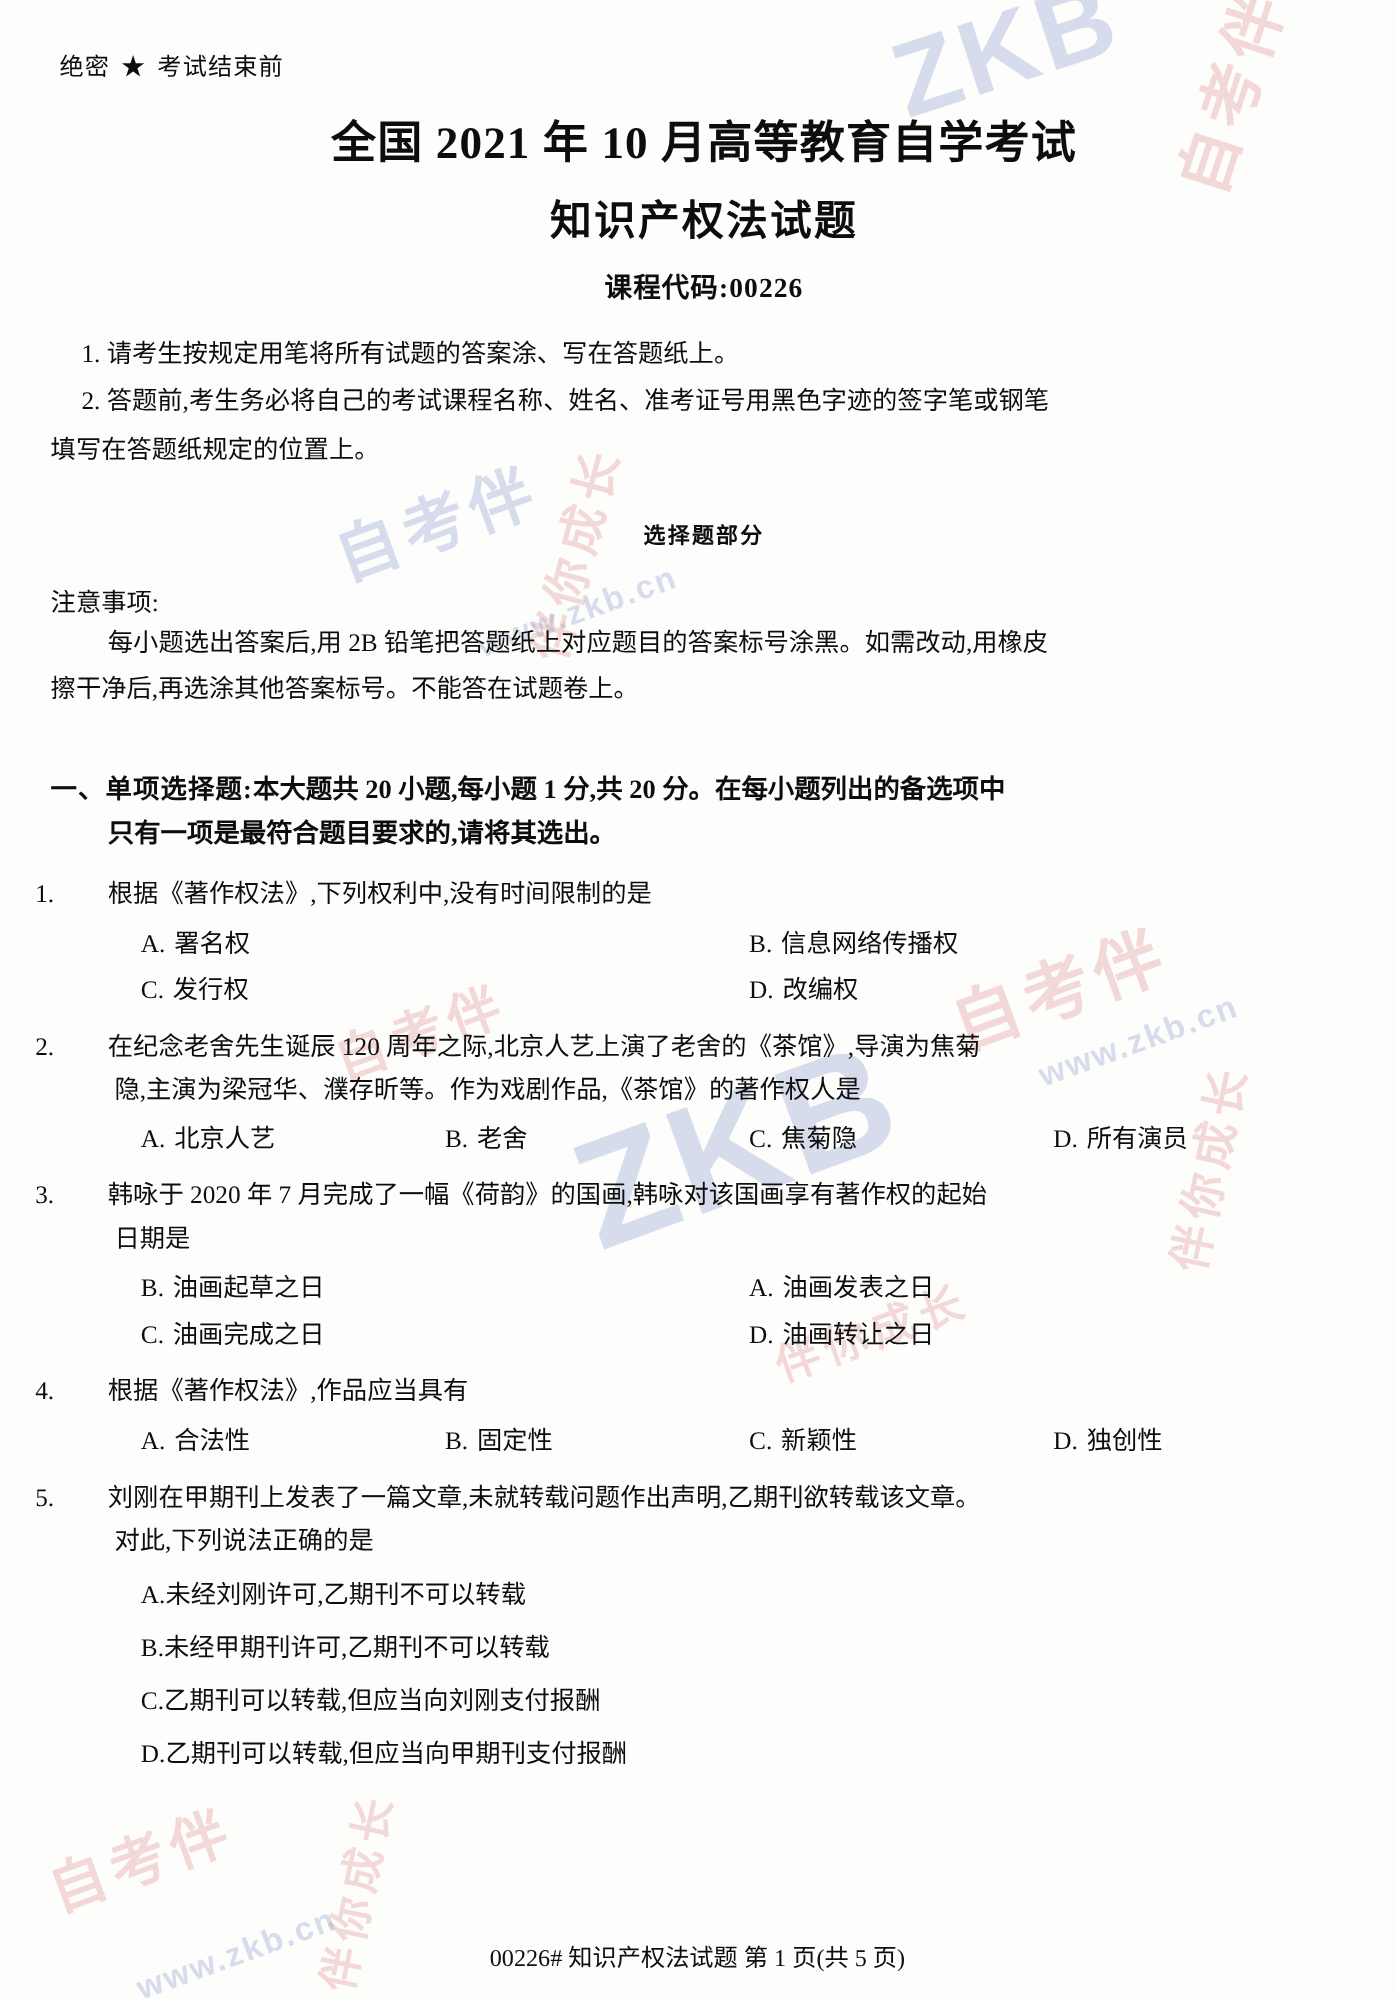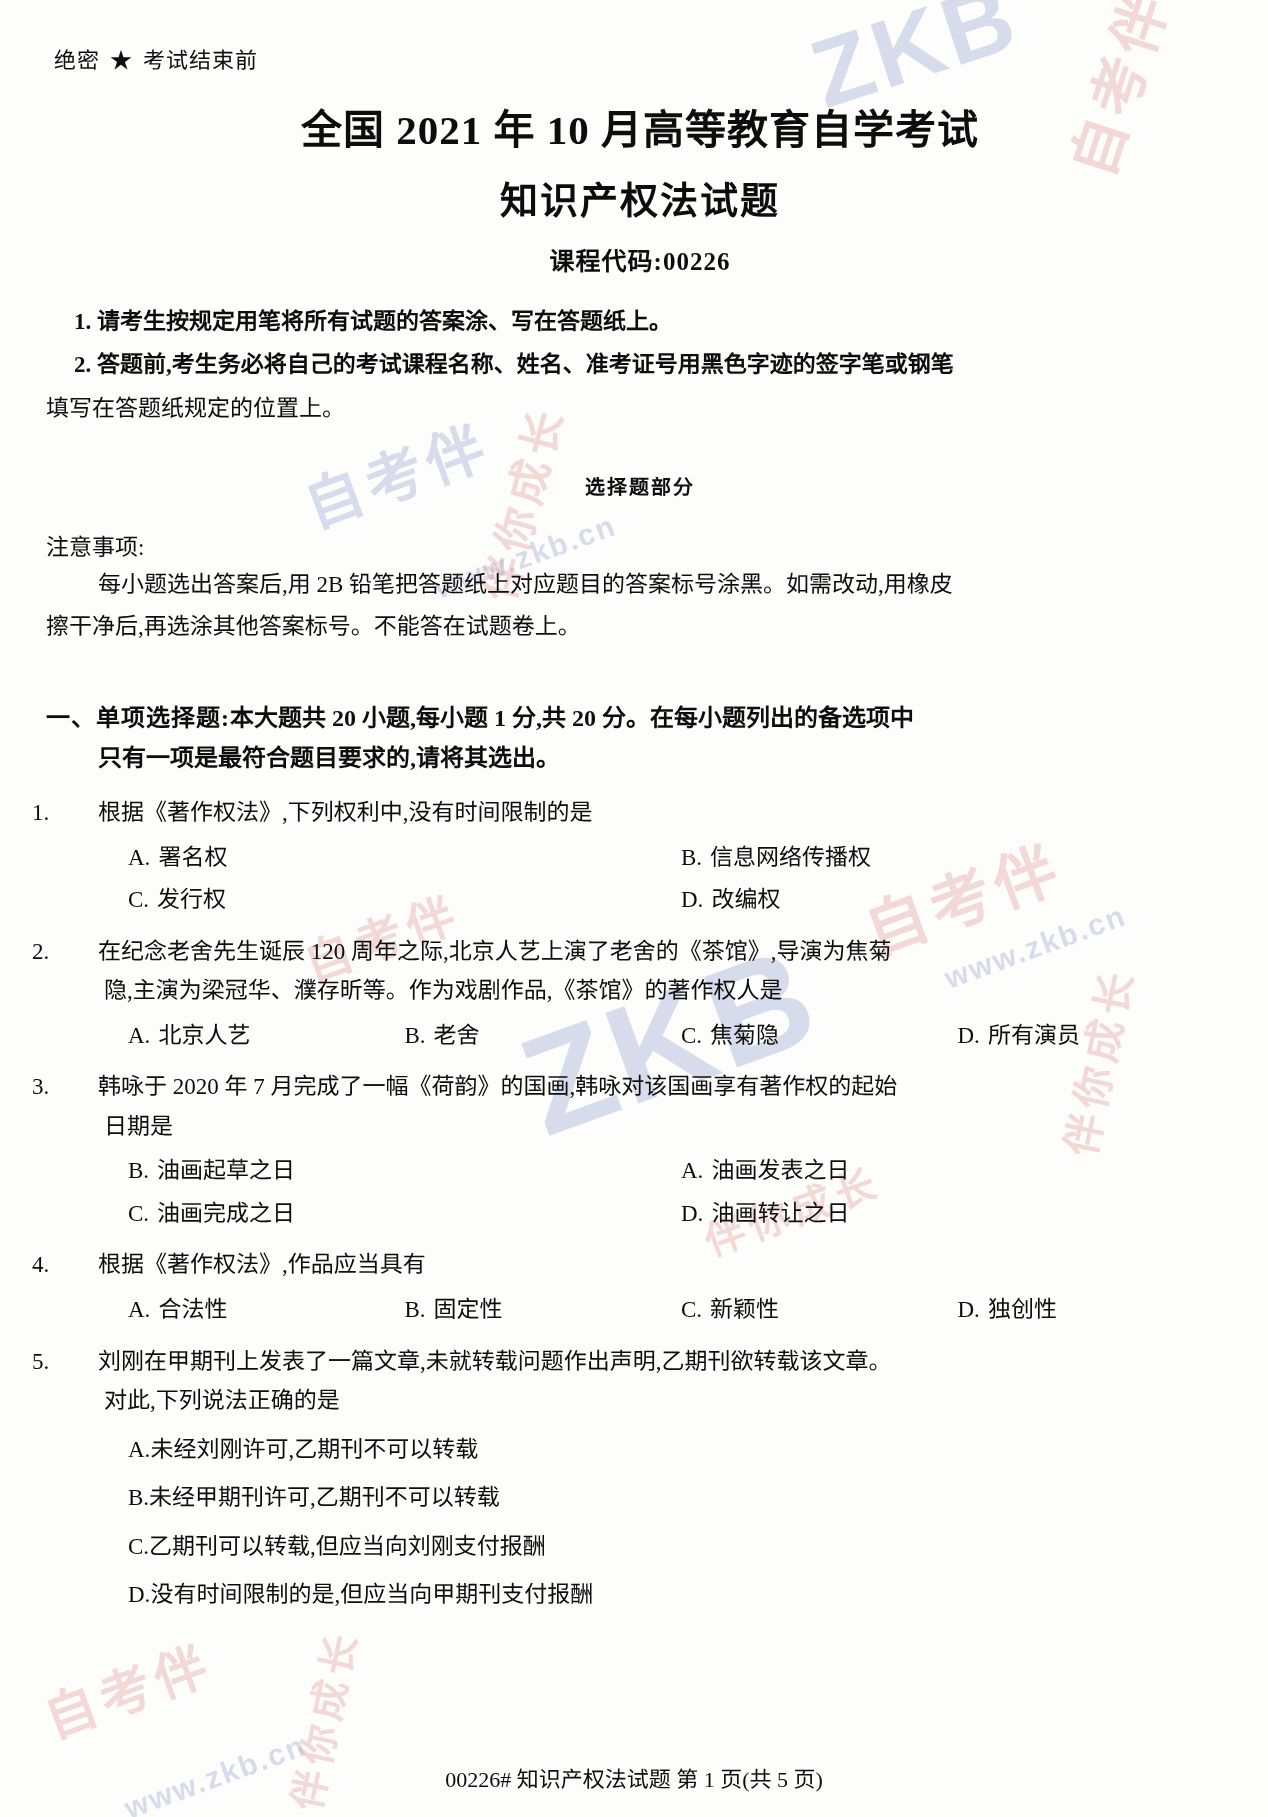--- a/index.html
+++ b/index.html
@@ -76,21 +76,21 @@
     margin-top: 16px;
     letter-spacing: 1px;
   }
 
   .instr {
     font-size: 23px;
     line-height: 1.62;
     margin-top: 26px;
   }
   .instr p { margin: 6px 0; text-indent: 0; }
-  .instr .num-item { margin-left: 52px; text-indent: -24px; font-weight: bold; }
+  .instr .num-item { margin-left: 52px; text-indent: -24px; }
   .instr .cont { margin-left: 0; }
 
   .section-head {
     text-align: center;
     font-size: 20px;
     font-weight: bold;
     margin-top: 44px;
     letter-spacing: 2px;
   }
 
@@ -273,20 +273,20 @@
 
     <div class="q">
       <div class="q-stem">
         <span class="qn">5.</span><span>刘刚在甲期刊上发表了一篇文章,未就转载问题作出声明,乙期刊欲转载该文章。</span>
       </div>
       <div class="q-cont">对此,下列说法正确的是</div>
       <div class="opts">
         <div class="opt-line"><span class="lab">A.</span><span>未经刘刚许可,乙期刊不可以转载</span></div>
         <div class="opt-line"><span class="lab">B.</span><span>未经甲期刊许可,乙期刊不可以转载</span></div>
         <div class="opt-line"><span class="lab">C.</span><span>乙期刊可以转载,但应当向刘刚支付报酬</span></div>
-        <div class="opt-line"><span class="lab">D.</span><span>没有时间限制的是,但应当向甲期刊支付报酬</span></div>
+        <div class="opt-line"><span class="lab">D.</span><span>乙期刊可以转载,但应当向甲期刊支付报酬</span></div>
       </div>
     </div>
 
   </div>
 
   <div class="footer">00226# 知识产权法试题 第 1 页(共 5 页)</div>
 </div>
 
 </body></html>

